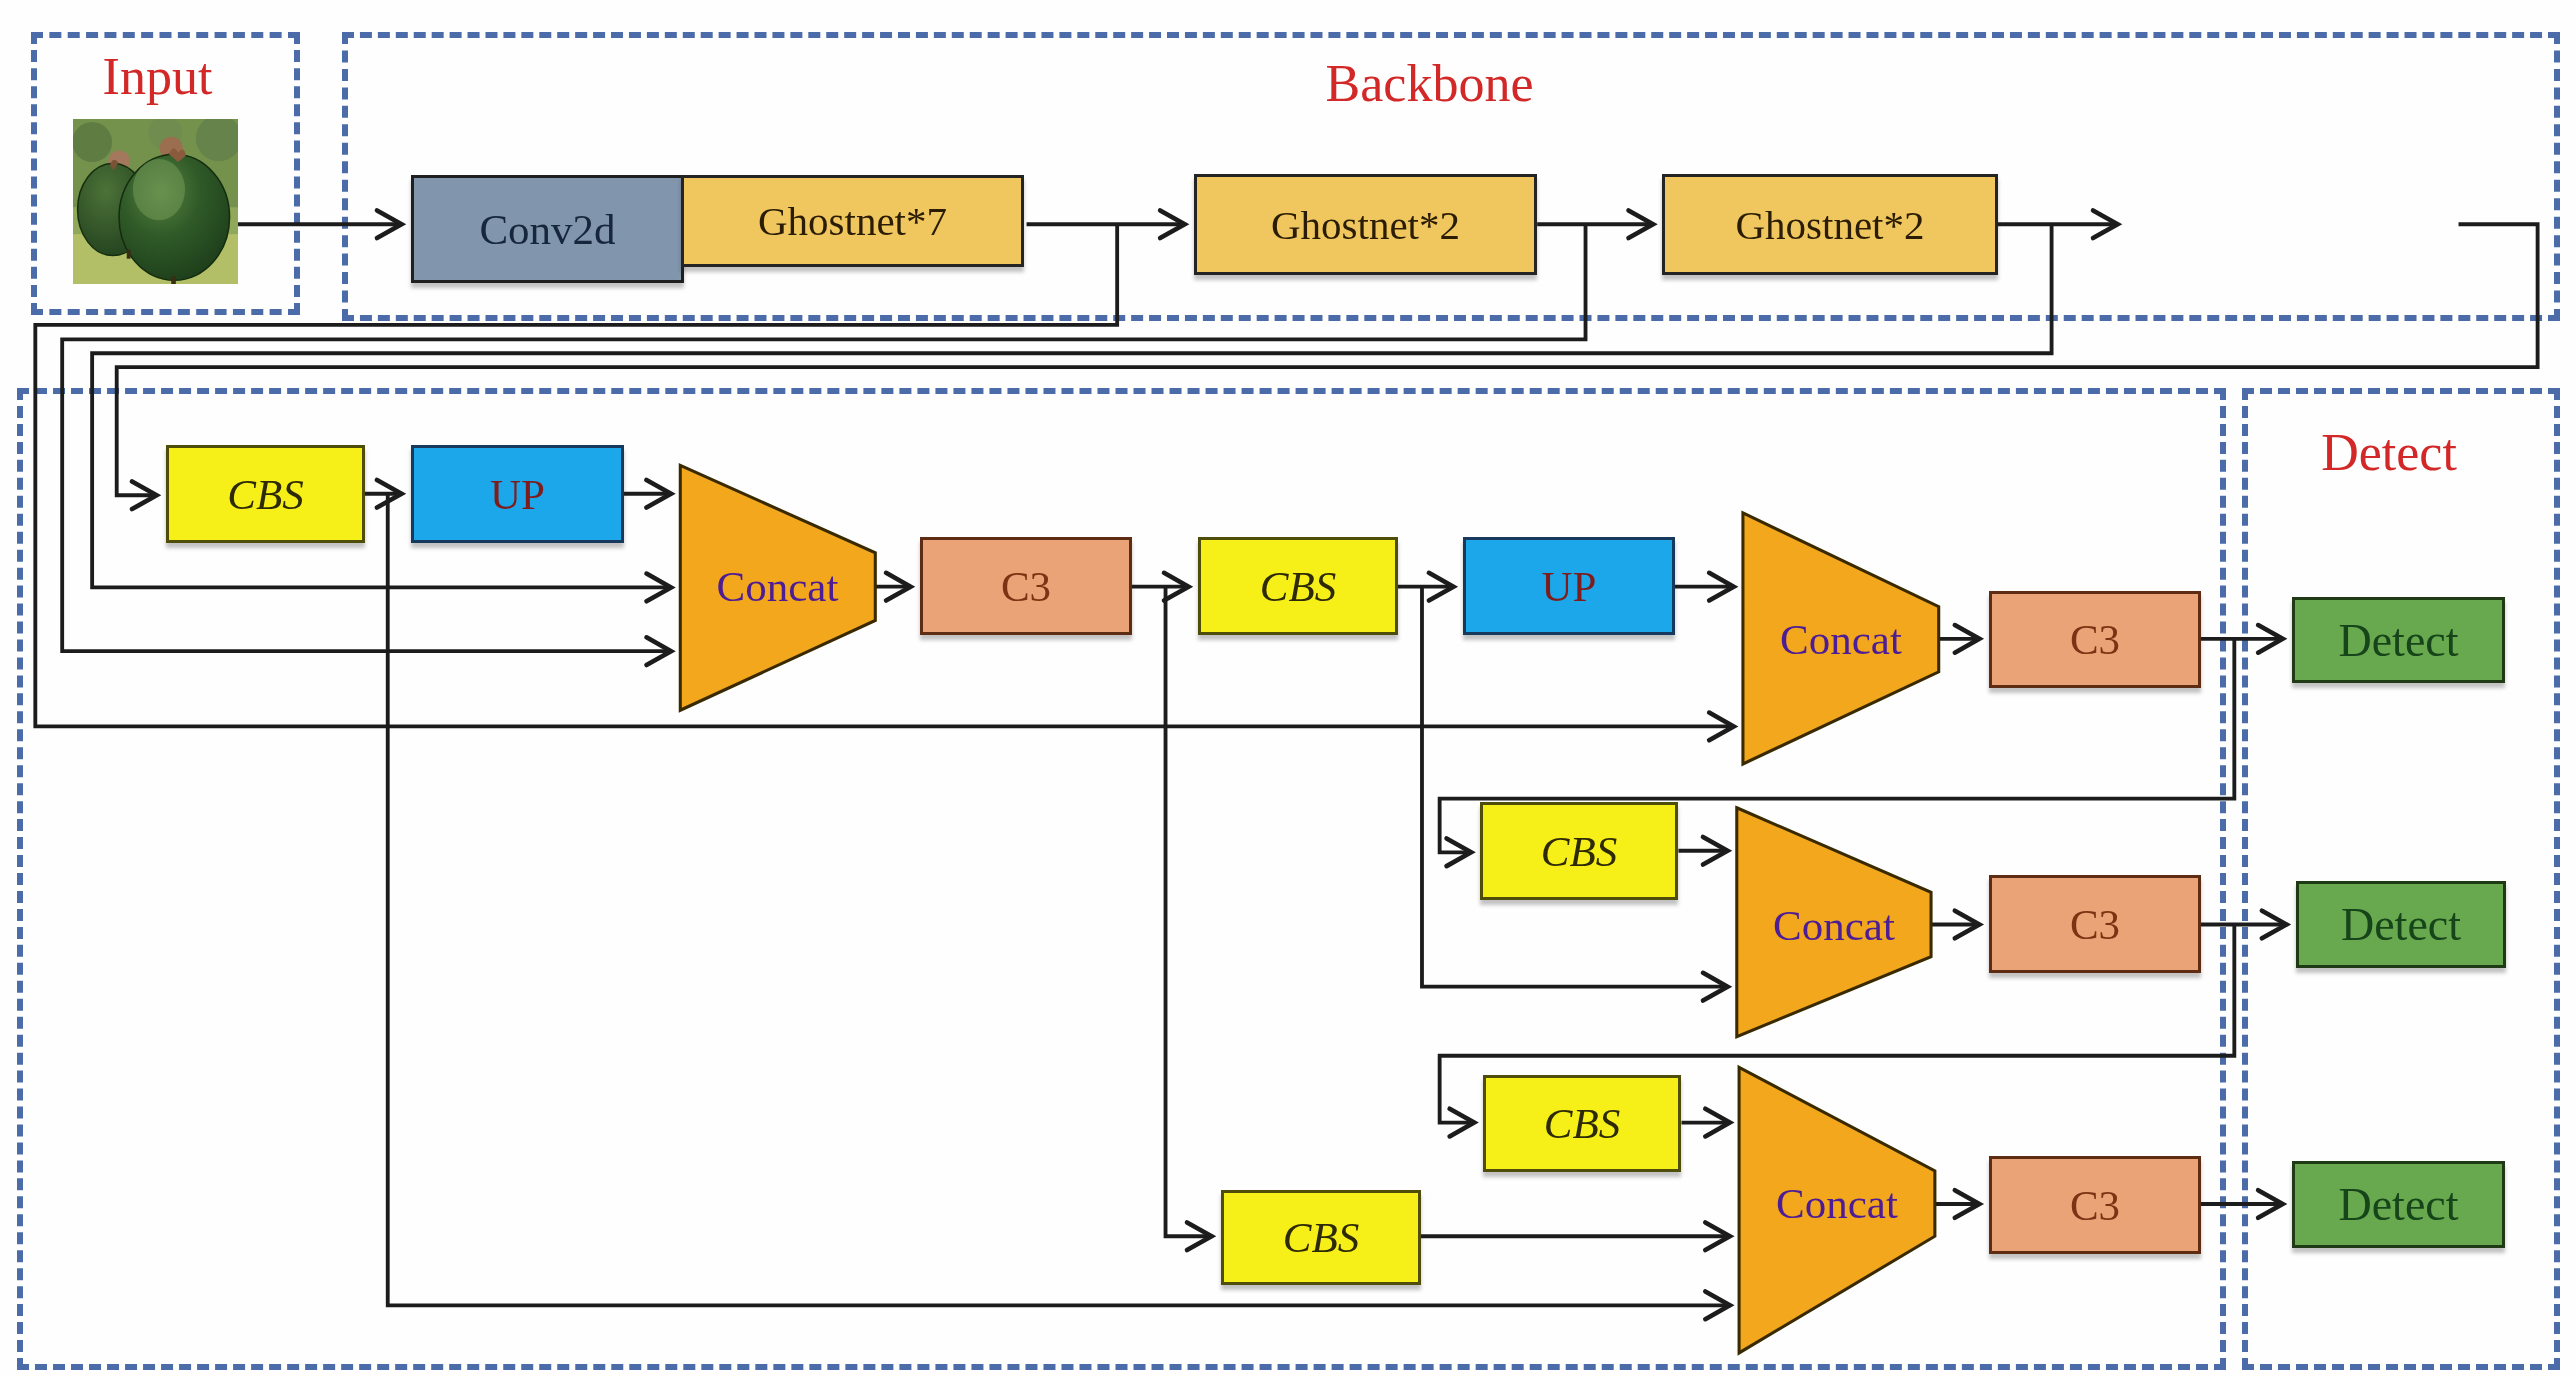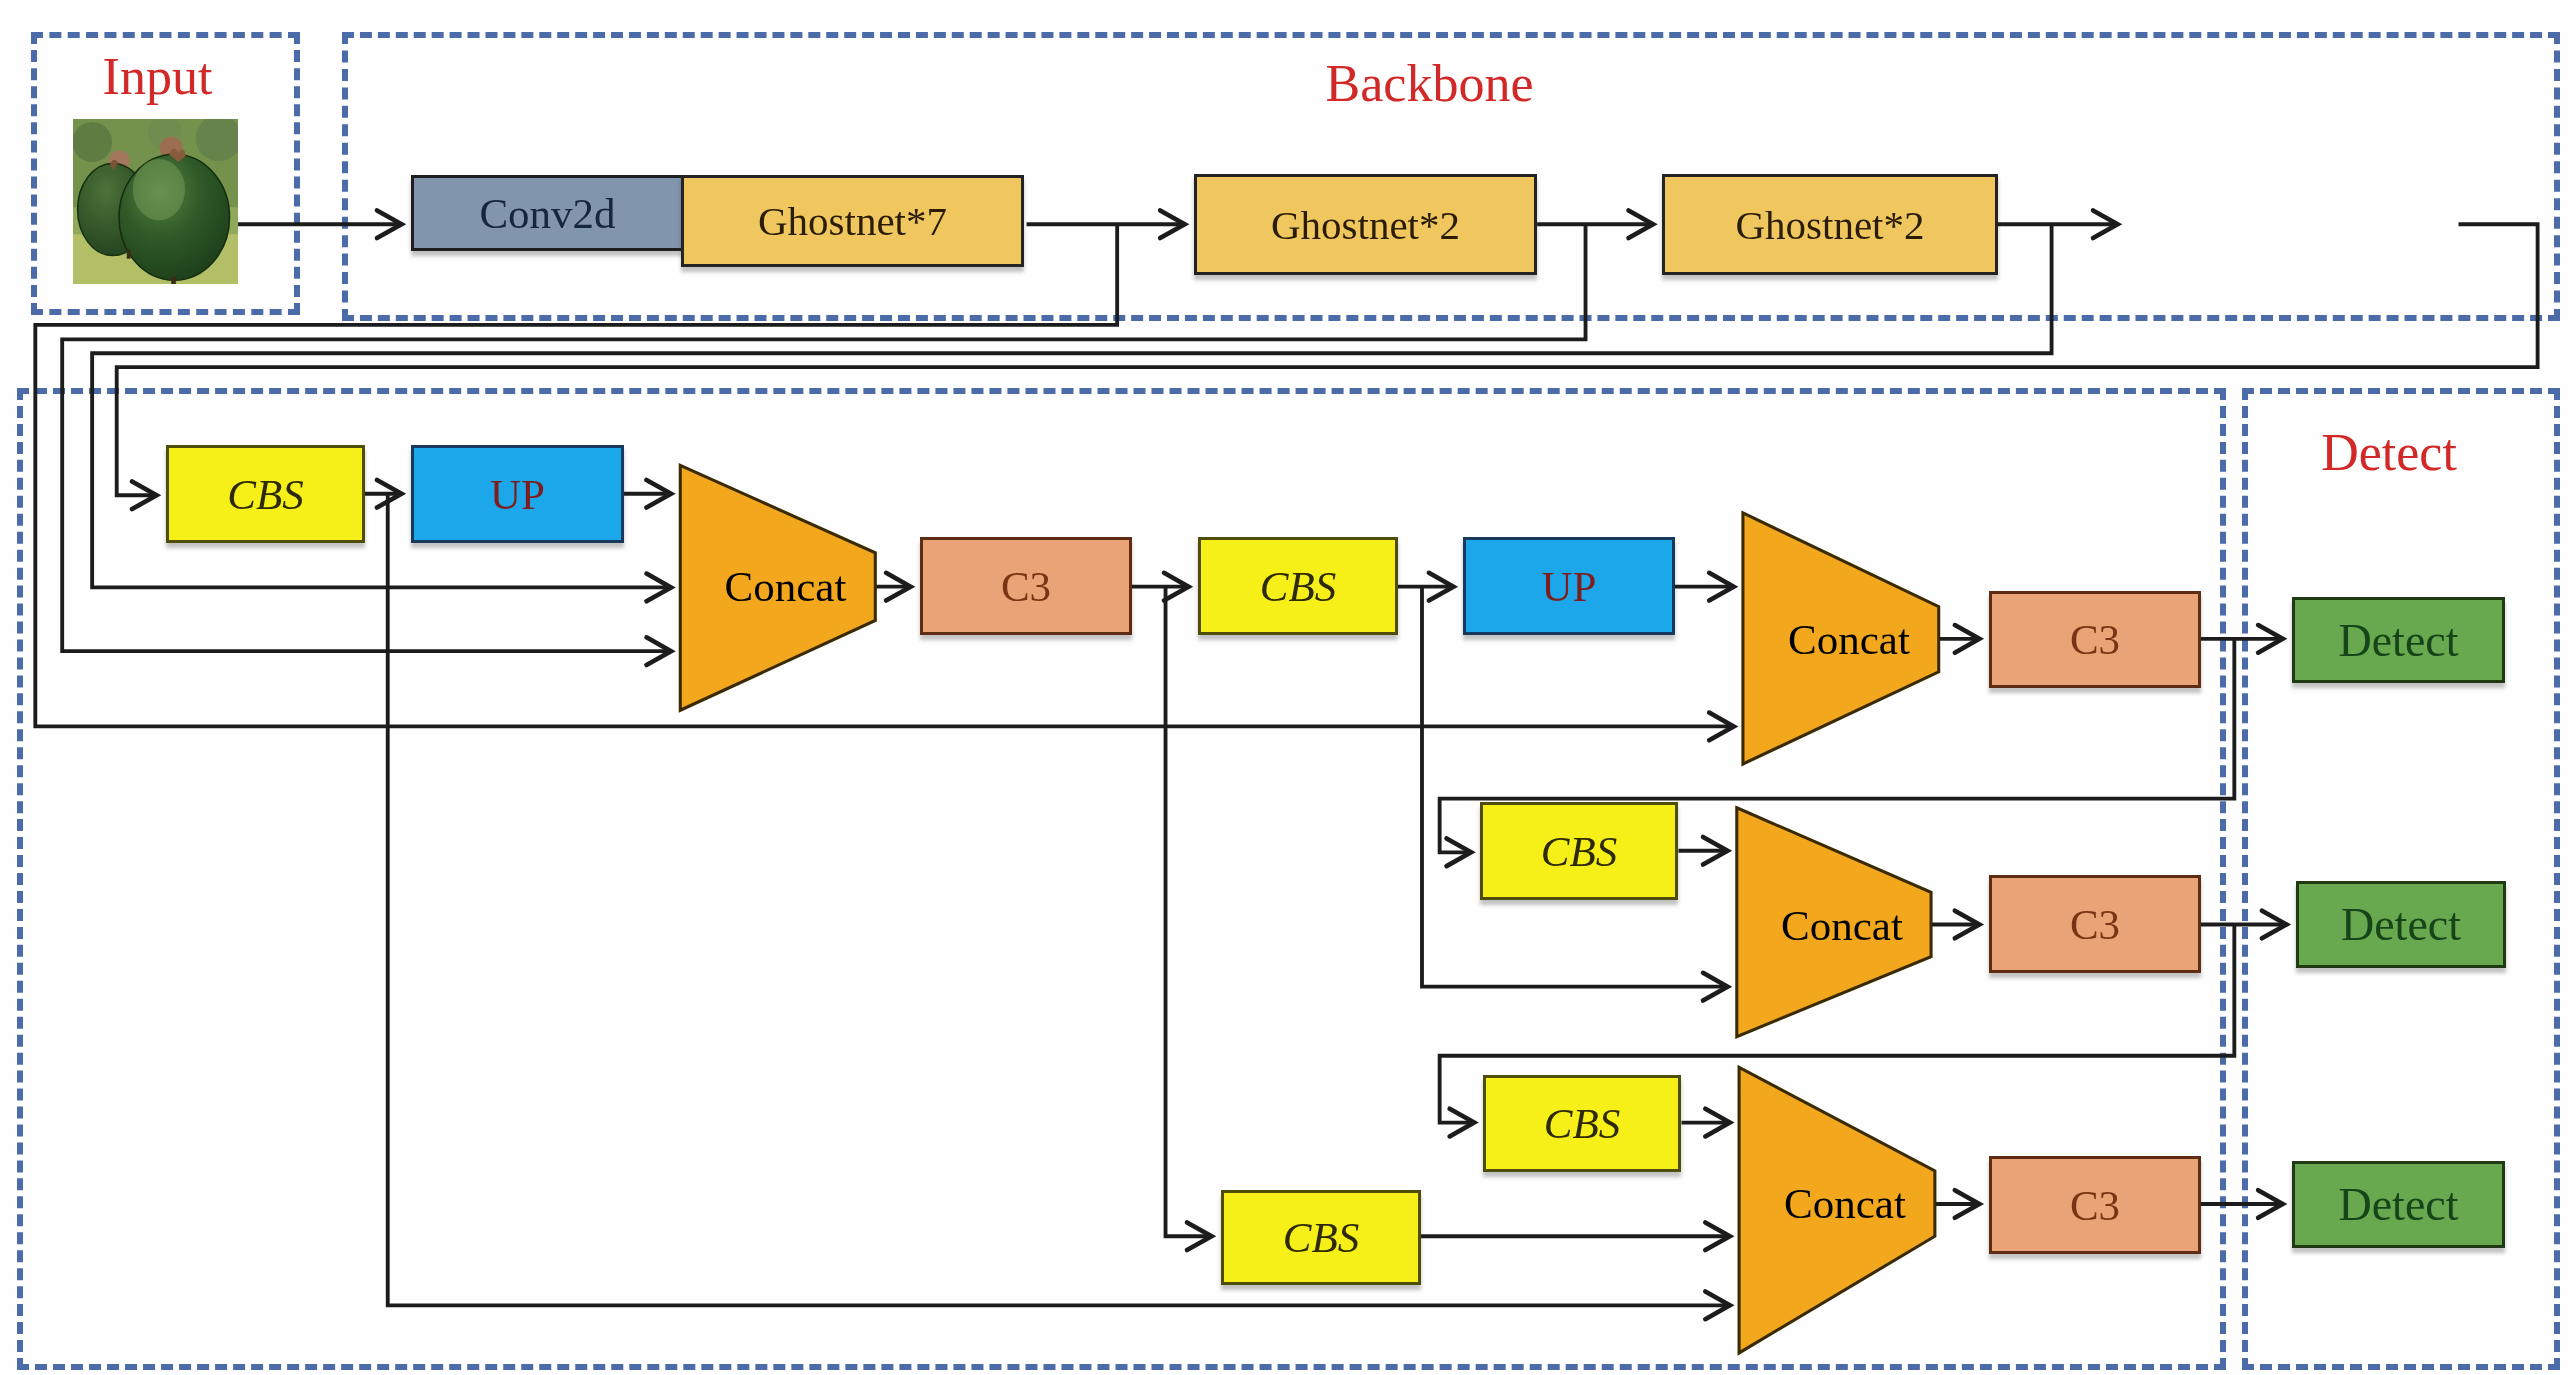--- a/index.html
+++ b/index.html
@@ -14,21 +14,21 @@
   .node{position:absolute;z-index:2;display:flex;align-items:center;justify-content:center;
         font-size:43px;border:3.1px solid #1f1f1f;box-sizing:border-box;
         box-shadow:0 4.6px 3.8px rgba(40,40,40,.28);}
   .node.conv{background:var(--conv);color:#16263c;}
   .node.ghost{background:var(--ghost);color:#2b1d05;font-size:41px;border-color:#242424;}
   .node.cbs{background:var(--cbs);color:#2e2a06;border-color:#4e4e0a;font-style:italic;}
   .node.up{background:var(--up);color:#7f1d1d;border-color:#173a5c;}
   .node.c3{background:var(--c3);color:#7a3413;border-color:#5e2c12;}
   .node.det{background:var(--detect);color:#17451a;border-color:#1f3a14;font-size:46px;}
   .concat-label{position:absolute;z-index:2;display:flex;align-items:center;justify-content:center;
-        font-size:43px;color:#000000;padding-left:8px;}
+        font-size:43px;color:#4c1d95;}
   .fruit{position:absolute;z-index:2;}
 </style>
 </head>
 <body>
 
 <div class="stage">
 
   <div class="panel" style="left:31px;top:32px;width:257px;height:271px;"></div>
   <div class="panel" style="left:342px;top:32px;width:2206px;height:277px;"></div>
   <div class="panel" style="left:17px;top:388px;width:2197px;height:970px;"></div>
@@ -106,21 +106,21 @@
     <rect x="0" y="150" width="215" height="65" fill="#b2bf66"></rect>
     <ellipse cx="52" cy="118" rx="46" ry="60" fill="url(#g2)" stroke="#16300f" stroke-width="2"></ellipse>
     <ellipse cx="132" cy="128" rx="72" ry="82" fill="url(#g1)" stroke="#142d0e" stroke-width="2"></ellipse>
     <ellipse cx="112" cy="92" rx="34" ry="40" fill="#7fa35f" opacity=".45"></ellipse>
     <path d="M125,46 q6,-14 12,-2 q8,-10 10,4 l-10,8 z" fill="#8a5a3c"></path>
     <path d="M48,60 q5,-12 11,-3 l-6,10 z" fill="#7c5236"></path>
     <rect x="128" y="205" width="6" height="10" fill="#3a2d15"></rect>
     <rect x="70" y="170" width="5" height="12" fill="#3a2d15"></rect>
   </svg>
 
-  <div class="node conv" style="left:411px;top:175px;width:273px;height:76px;">Conv2d</div>
+  <div class="node conv" style="left:411px;top:175px;width:273px;height:108px;">Conv2d</div>
   <div class="node ghost" style="left:681px;top:175px;width:343px;height:92px;">Ghostnet*7</div>
   <div class="node ghost" style="left:1194px;top:174px;width:343px;height:101px;">Ghostnet*2</div>
   <div class="node ghost" style="left:1662px;top:174px;width:336px;height:101px;">Ghostnet*2</div>
 
   <div class="node cbs" style="left:166px;top:445px;width:199px;height:98px;">CBS</div>
   <div class="node up" style="left:411px;top:445px;width:213px;height:98px;">UP</div>
   <div class="concat-label" style="left:680px;top:551px;width:195px;height:71px;">Concat</div>
   <div class="node c3" style="left:920px;top:537px;width:212px;height:98px;">C3</div>
   <div class="node cbs" style="left:1198px;top:537px;width:200px;height:98px;">CBS</div>
   <div class="node up" style="left:1463px;top:537px;width:212px;height:98px;">UP</div>

